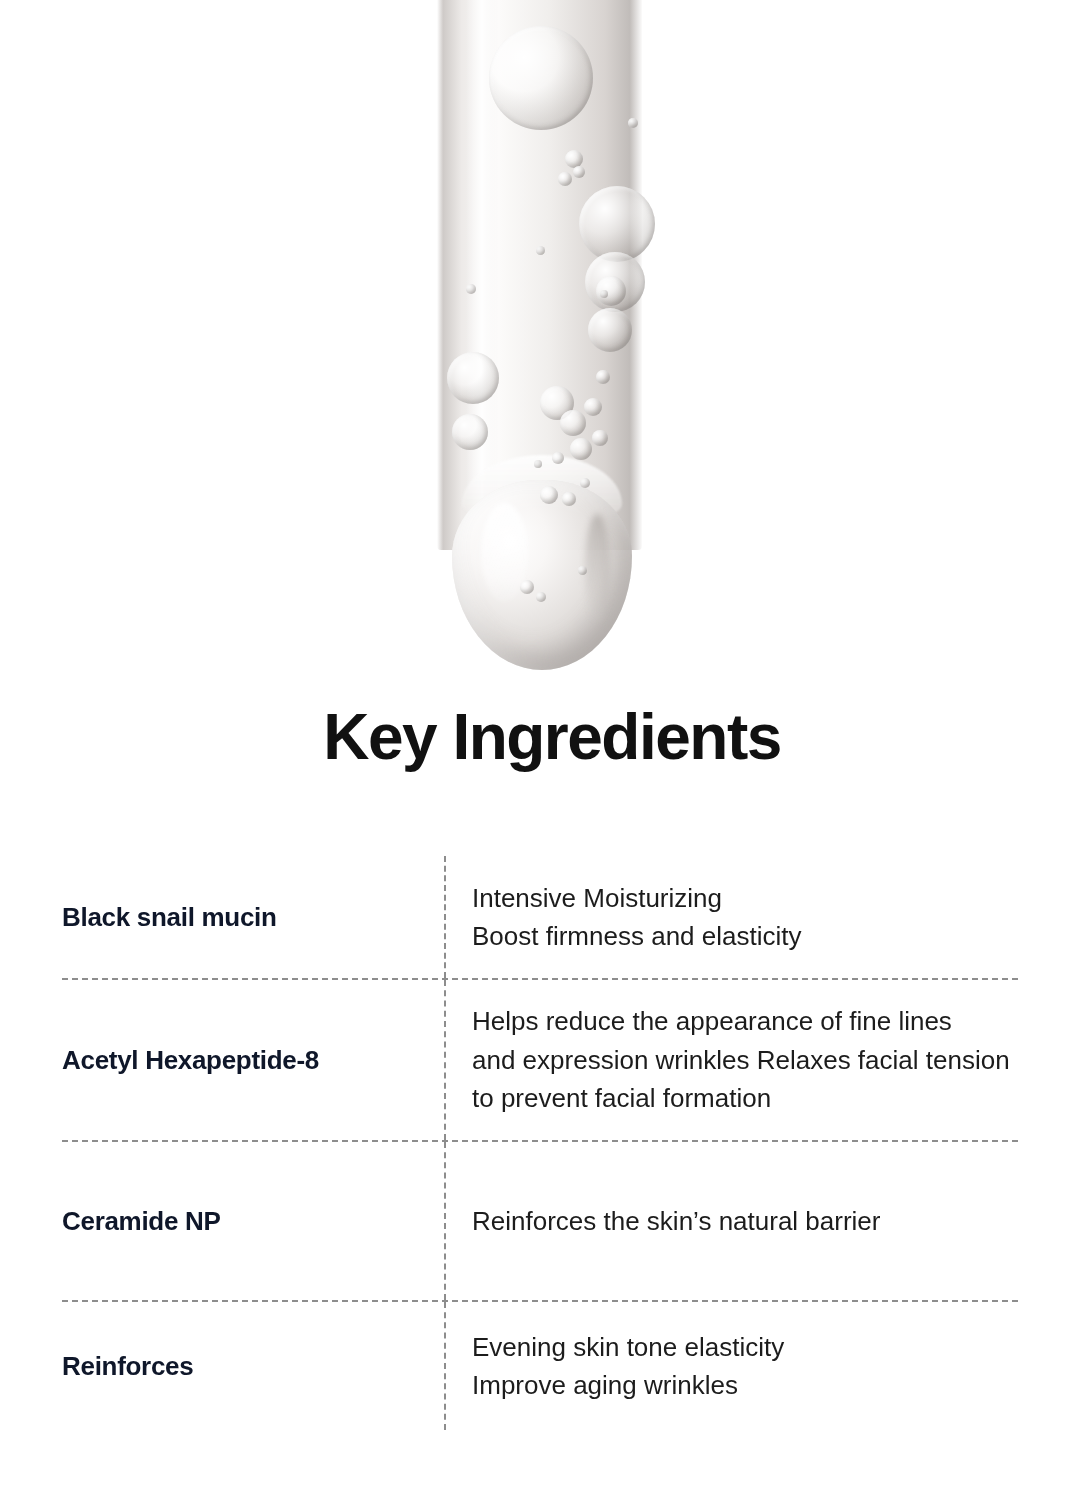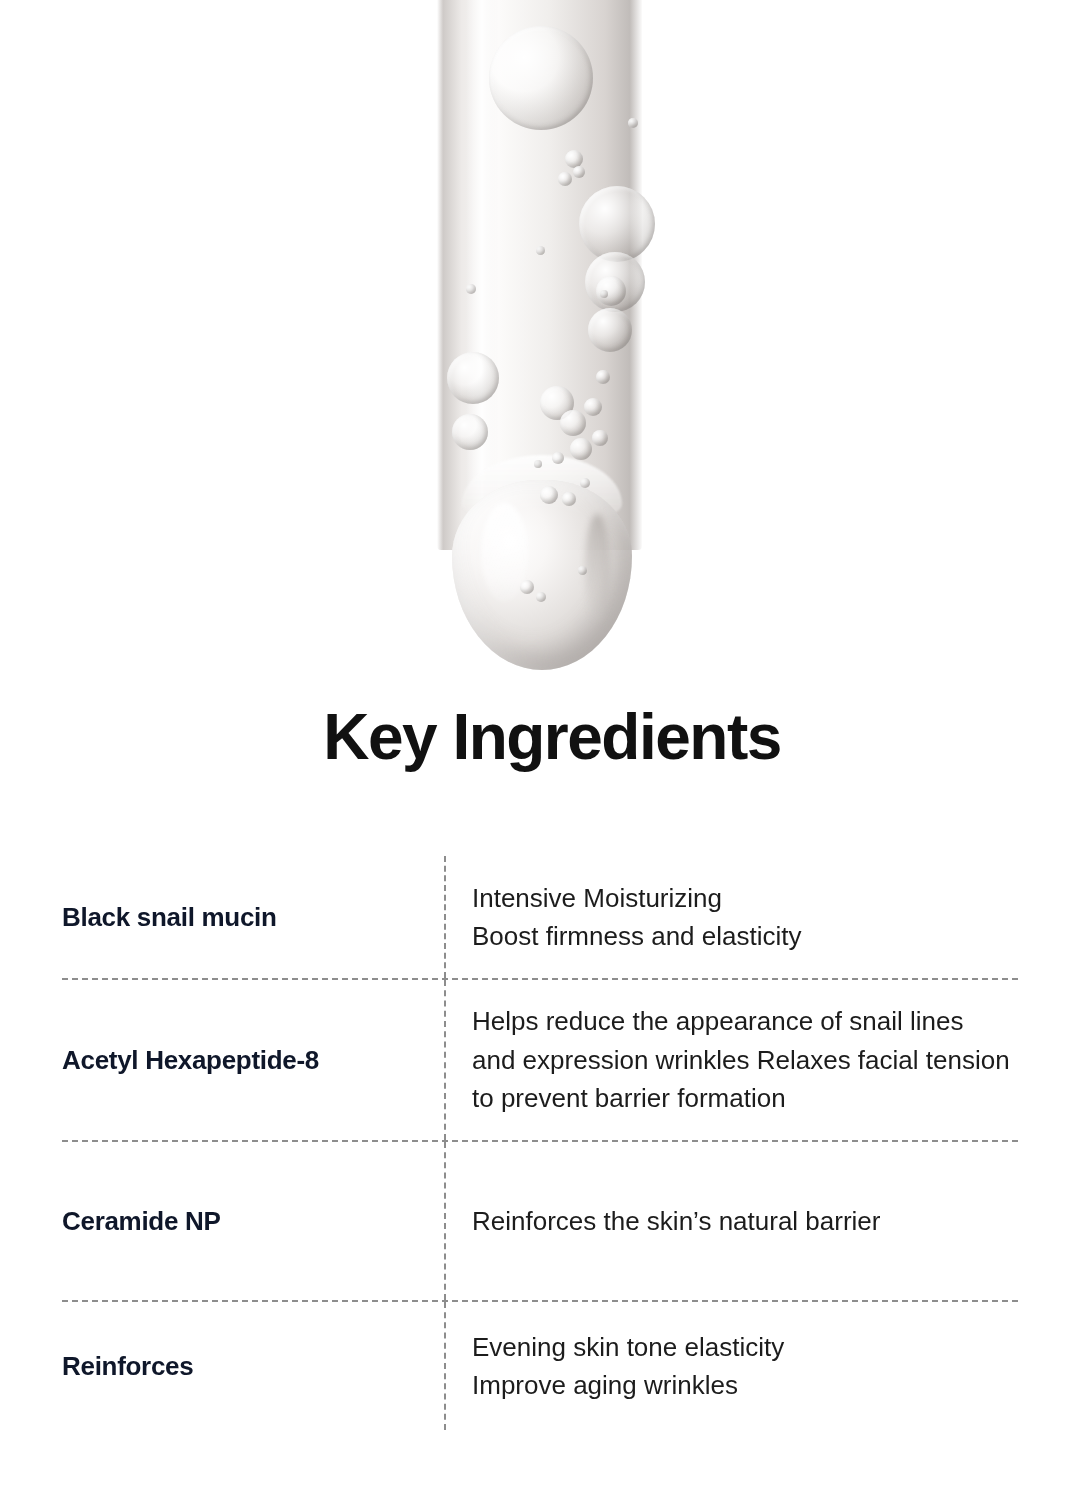--- a/index.html
+++ b/index.html
@@ -235,23 +235,23 @@
         <div>Boost firmness and elasticity</div>
       </div>
     </div>
   </div>
 
   <div class="row row-1">
     <div class="cell-name">Acetyl Hexapeptide-8</div>
     <div class="cell-divider"></div>
     <div class="cell-desc">
       <div class="lines">
-        <div>Helps reduce the appearance of snail lines</div>
+        <div>Helps reduce the appearance of fine lines</div>
         <div>and expression wrinkles Relaxes facial tension</div>
-        <div>to prevent barrier formation</div>
+        <div>to prevent facial formation</div>
       </div>
     </div>
   </div>
 
   <div class="row row-2">
     <div class="cell-name">Ceramide NP</div>
     <div class="cell-divider"></div>
     <div class="cell-desc">
       <div class="lines">
         <div>Reinforces the skin’s natural barrier</div>

